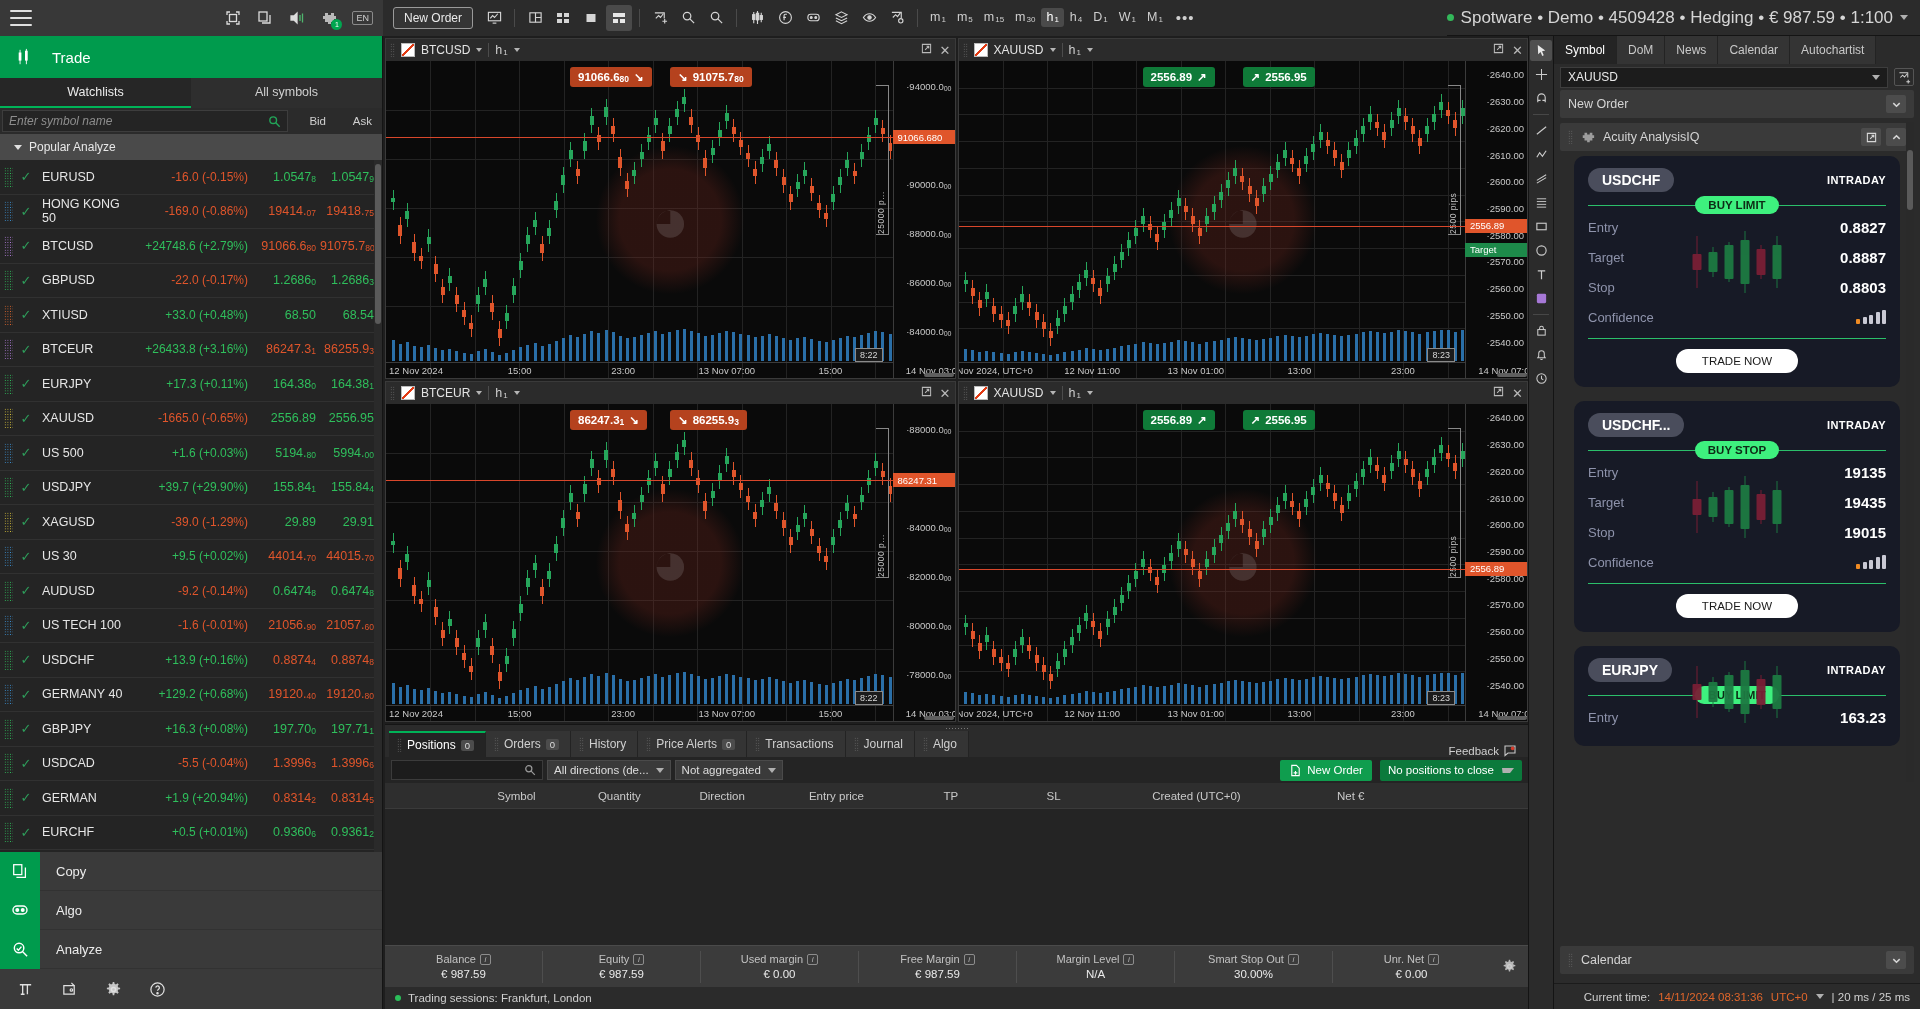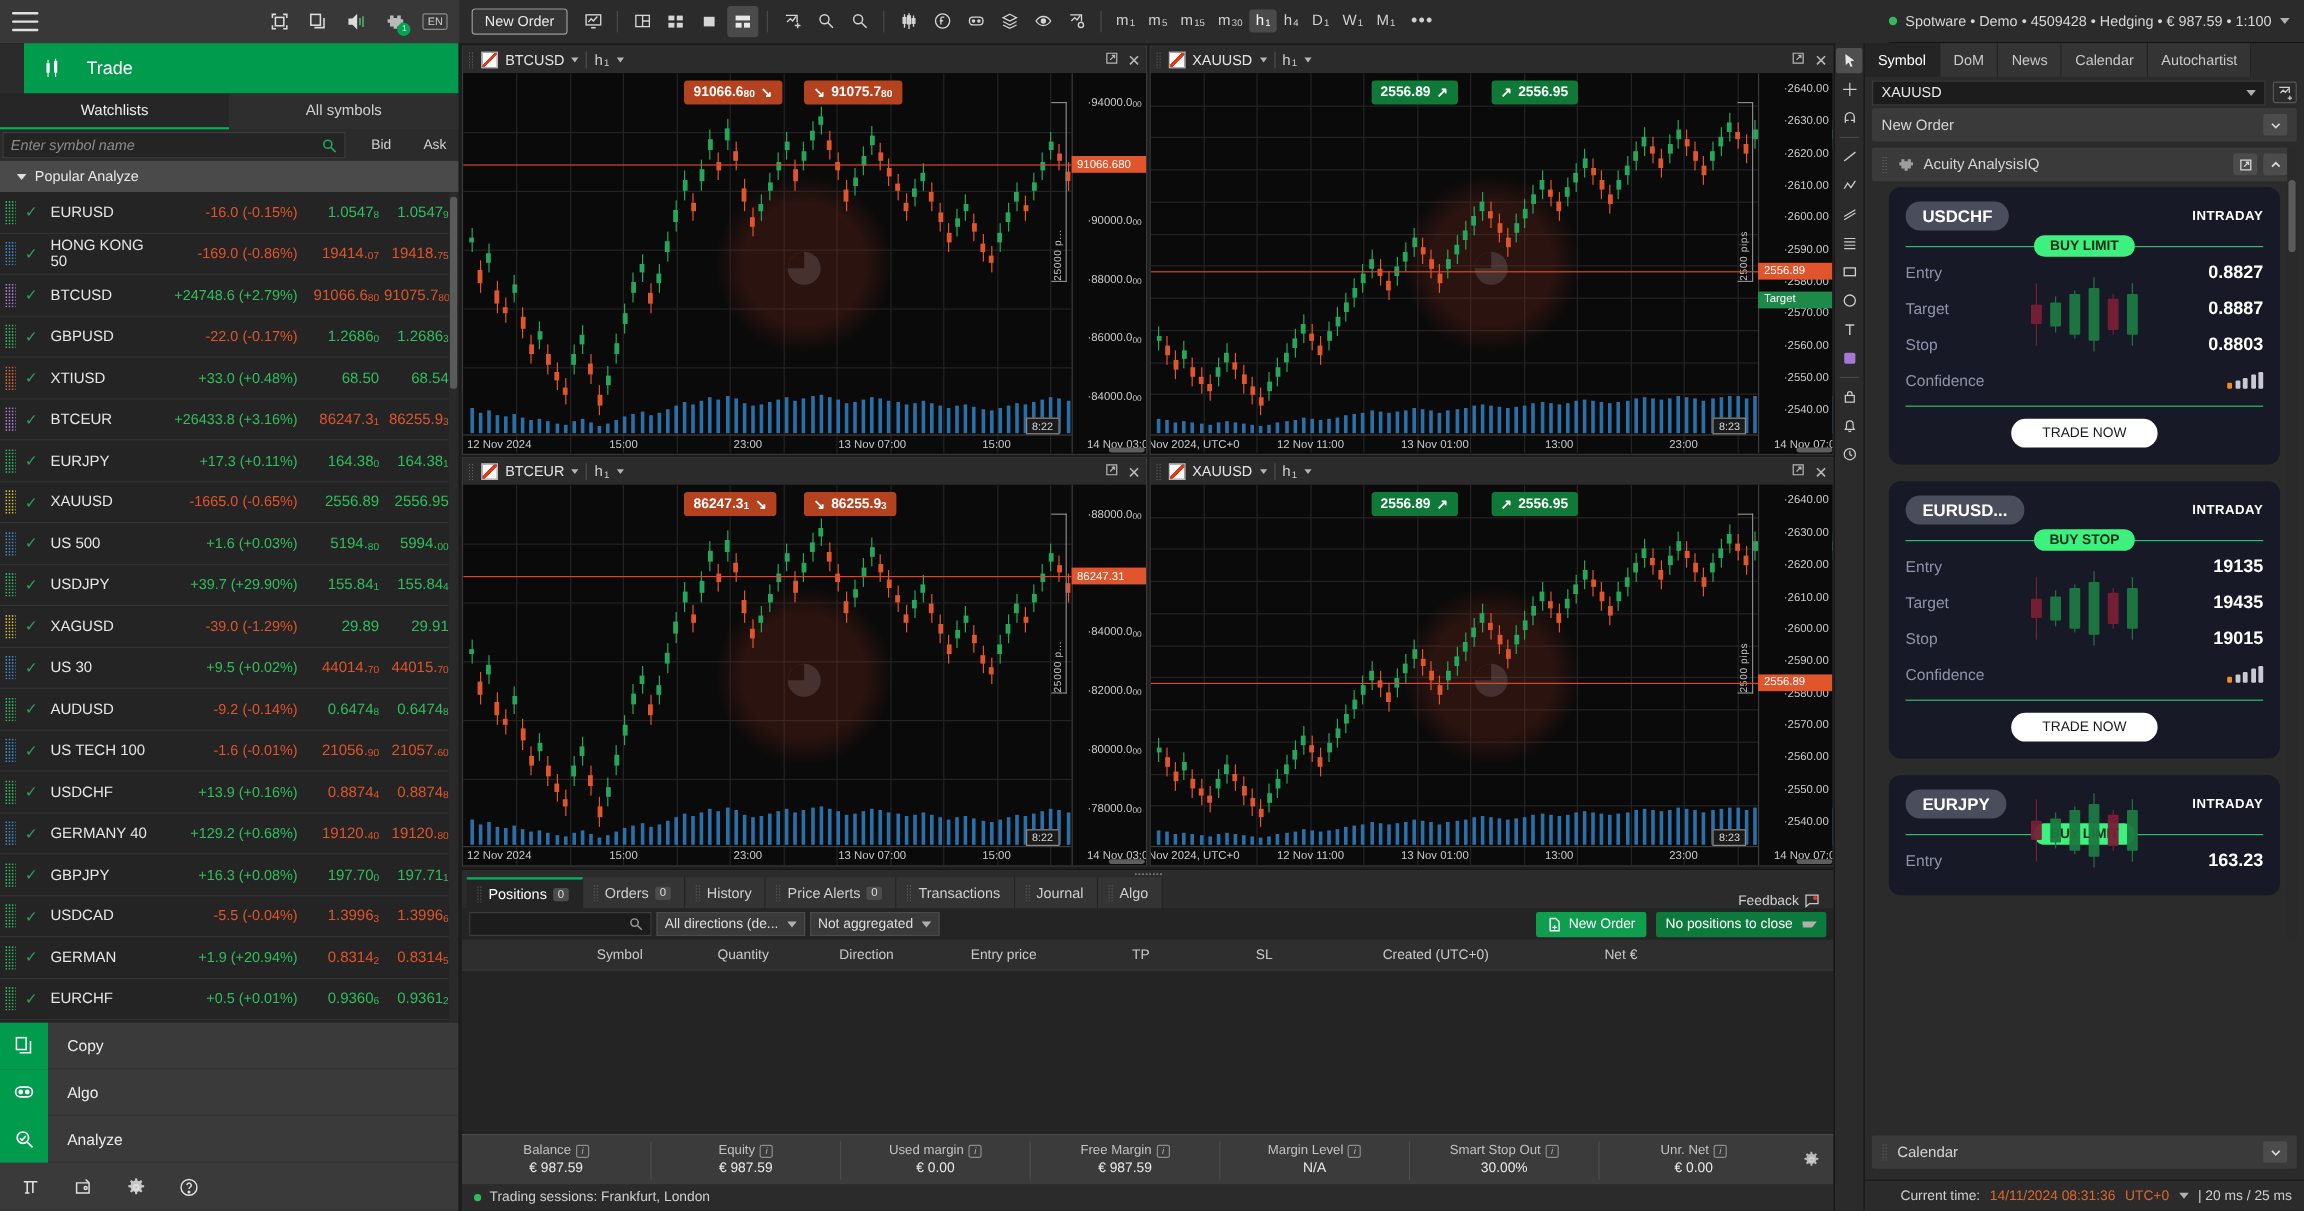--- a/index.html
+++ b/index.html
@@ -27,32 +27,32 @@
   .tb-ic { width:26px; height:26px; display:flex; align-items:center; justify-content:center;
       border-radius:3px; cursor:pointer; color:#d5d5d5; }
   .tb-ic.active { background:#4a4a4a; }
   .tb-sep { width:1px; height:18px; background:#4a4a4a; margin:0 5px; }
   .tf { font-size:12.5px; color:#cfcfcf; padding:3px 5px; border-radius:3px; cursor:pointer;
         display:flex; align-items:flex-start; line-height:1; }
   .tf sub { font-size:8px; margin-left:1px; position:relative; top:5px; }
   .tf.active { background:#4a4a4a; color:#fff; }
   .dots { color:#cfcfcf; font-size:15px; padding:0 6px; letter-spacing:1px; cursor:pointer; }
 
-  .tb-right { display:flex; align-items:center; gap:7px; padding-right:12px; font-size:12px; color:#d6d6d6; }
+  .tb-right { display:flex; align-items:center; gap:7px; padding-right:12px; font-size:17px; color:#d6d6d6; }
   .status-dot { width:7px; height:7px; border-radius:50%; background:#33b85a; }
   .caret { border-left:4px solid transparent; border-right:4px solid transparent;
            border-top:5px solid #b0b0b0; }
 
   
   .body { flex:1; display:flex; min-height:0; }
 
   
   .leftpanel { width:383px; flex:none; background:#2b2b2b; display:flex; flex-direction:column;
                border-right:1px solid #141414; }
-  .trade-header { height:42px; background:#009b4d; display:flex; align-items:center; padding:4px 16px; gap:18px; flex:none;margin-left:20px; }
+  .trade-header { height:42px; background:#009b4d; display:flex; align-items:center; padding:4px 16px; gap:18px; flex:none; }
   .trade-header .tt { font-size:15px; color:#fff; }
   .wl-tabs { height:30px; display:flex; flex:none; background:#2b2b2b; }
   .wl-tab { flex:1; display:flex; align-items:center; justify-content:center; font-size:12.5px;
             color:#d0d0d0; cursor:pointer; background:#2e2e2e; border-bottom:2px solid transparent; }
   .wl-tab.active { background:#262626; border-bottom-color:#00b358; color:#ececec; }
   .search-row { height:26px; display:flex; align-items:center; flex:none; background:#2b2b2b; padding:0 2px; }
   .search-box { flex:1; height:22px; background:#242424; border:1px solid #3d3d3d; display:flex;
      align-items:center; padding:0 6px; }
   .search-box input { flex:1; background:transparent; border:none; outline:none; color:#cfcfcf;
       font-size:12px; font-style:italic; font-family:"Liberation Sans",sans-serif; }
@@ -2955,21 +2955,21 @@
                     <i style="height:11.600000000000001px;background:#c9c9d4"></i>
                     <i style="height:13.8px;background:#c9c9d4"></i>
                   </span>
                 </div>
               </div>
               <div class="acard-bottomline"></div>
               <button class="trade-now">TRADE NOW</button>
             </div>
             <div class="acard">
               <div class="acard-top">
-                <span class="acard-sym">EURUSD...</span>
+                <span class="acard-sym">USDCHF...</span>
                 <span class="acard-tf">INTRADAY</span>
               </div>
               <div class="acard-divider">
                 <span class="ln"></span>
                 <span class="acard-sig">BUY STOP</span>
               </div>
               <div class="mini-candles">
                 <div class="mc" style="height:52px;">
                   <span class="w" style="top:0;height:52px;background:#7a1f35"></span>
                   <span class="b" style="top:18px;height:16px;background:#7a1f35"></span>

